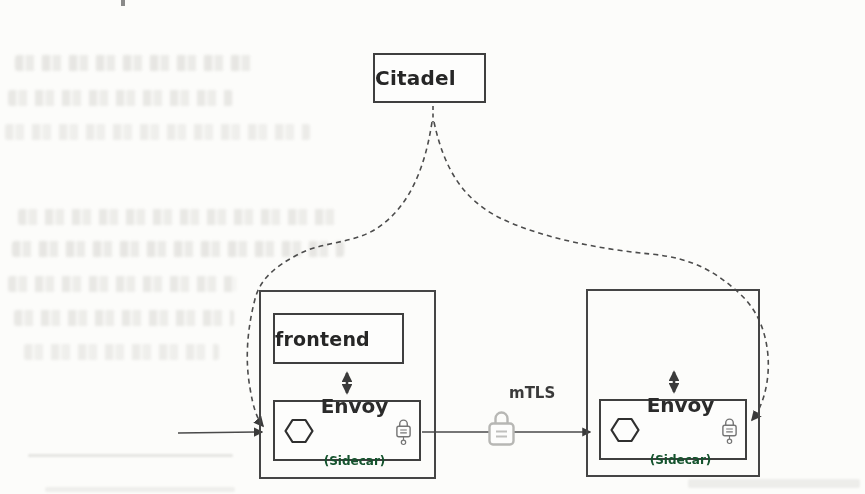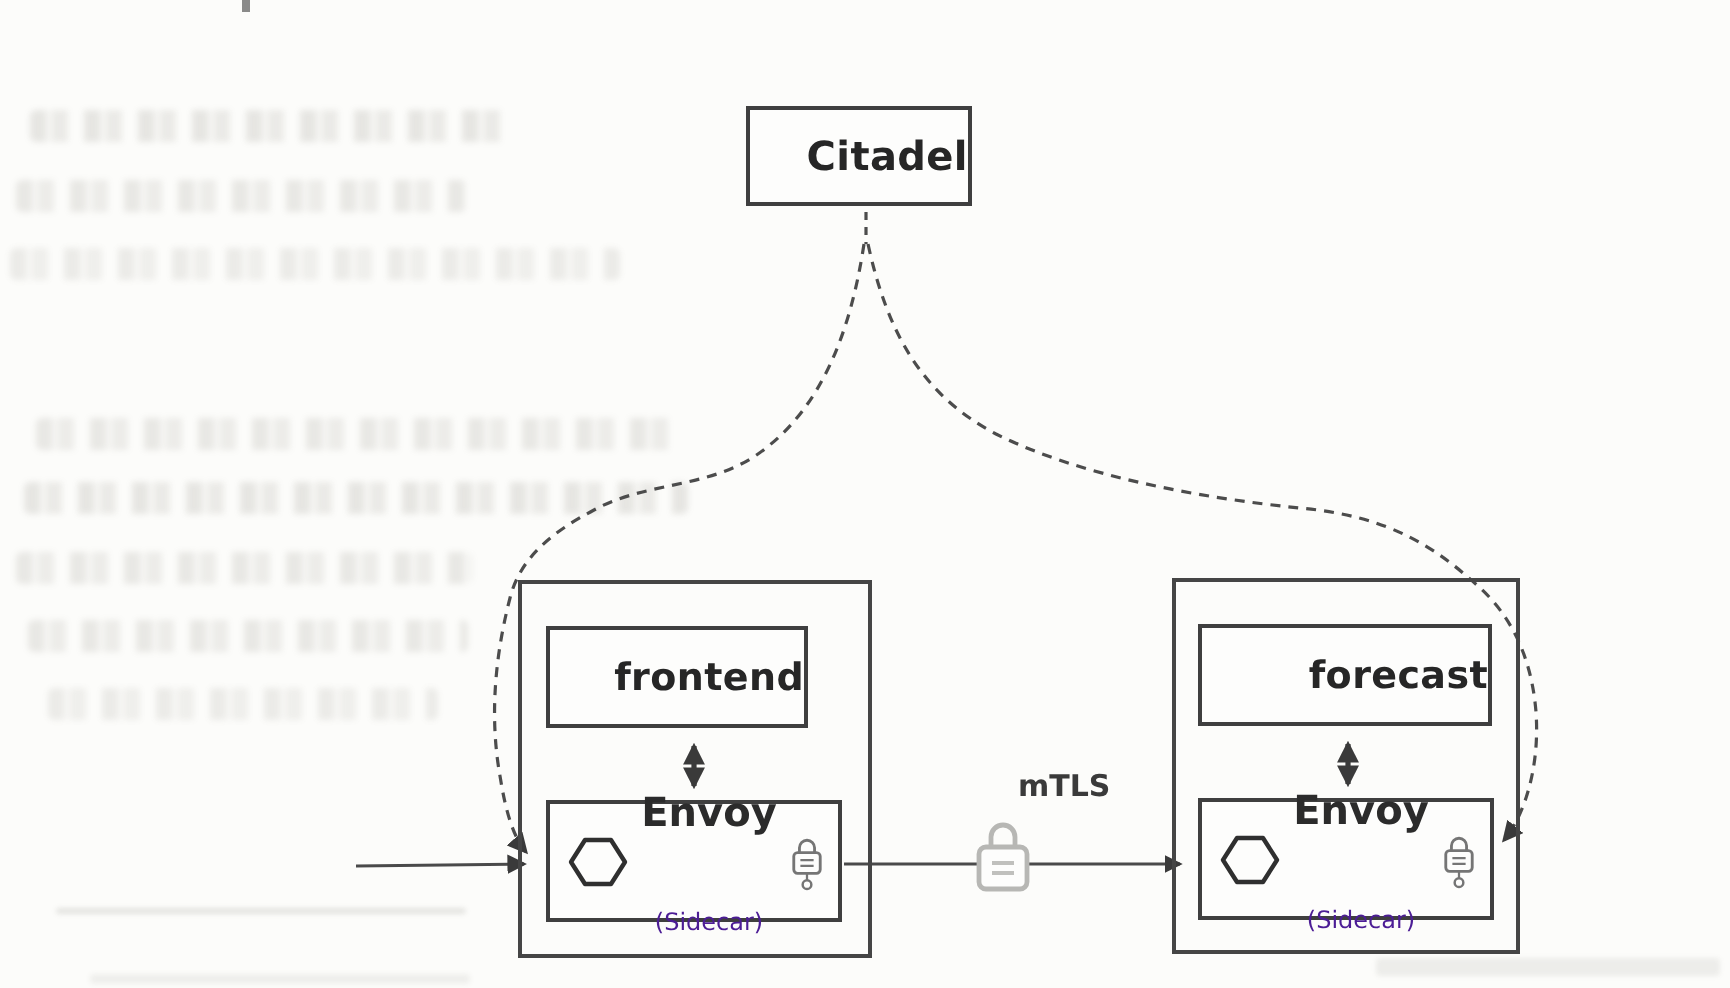--- a/index.html
+++ b/index.html
@@ -4,42 +4,42 @@
 <style>
   html,body{margin:0;padding:0;background:#e8e8e6;}
   #stage{
     position:relative;width:865px;height:494px;overflow:hidden;
     background:#fcfcfa;
     font-family:"DejaVu Sans","Liberation Sans",sans-serif;
   }
   
   .box{
     position:absolute;box-sizing:border-box;background:#fdfdfc;
-    border:2px solid #3f3f3f;display:flex;align-items:center;justify-content:flex-end;
+    border:2px solid #3f3f3f;display:flex;align-items:center;justify-content:flex-start;
   }
   .pod{
     position:absolute;box-sizing:border-box;background:transparent;
     border:2px solid #454545;
   }
   .node-label{font-weight:bold;color:#262626;font-size:19px;letter-spacing:.2px;}
   #citadel{left:373px;top:53px;width:113px;height:50px;}
   #citadel .node-label{font-size:20px;}
   #pod-left{left:259px;top:290px;width:177px;height:189px;}
   #pod-right{left:586px;top:289px;width:174px;height:188px;}
   #frontend{left:273px;top:313px;width:131px;height:51px;}
   #forecast{left:599px;top:312px;width:147px;height:51px;}
   .envoy{
     display:flex;align-items:center;justify-content:space-between;
     padding:0 7px 0 9px;
   }
   #envoy-left{left:273px;top:400px;width:148px;height:61px;}
   #envoy-right{left:599px;top:399px;width:148px;height:61px;}
   .envoy-text{display:flex;flex-direction:column;align-items:center;line-height:1;margin-top:2px;gap:36px;}
   .envoy-title{font-weight:bold;font-size:20px;color:#2b2b2b;}
-  .envoy-sub{font-weight:normal;font-size:12px;color:#4c1d95;margin-top:3px;}
+  .envoy-sub{font-weight:bold;font-size:12px;color:#14532d;margin-top:3px;}
   
   #mtls-label{
     position:absolute;left:472px;top:384px;width:58px;text-align:left;
     font-weight:bold;font-size:15px;color:#3a3a3a;margin-left:37px;
   }
   #mtls-lock{position:absolute;left:486px;top:408px;}
   
   #wires{position:absolute;left:0;top:0;pointer-events:none;}
   
   .bl{
@@ -112,23 +112,20 @@
     <svg width="17" height="32" viewBox="0 0 18 32">
       <path d="M5,11 V8.5 a4,4 0 0 1 8,0 V11" fill="none" stroke="#757575" stroke-width="1.5"></path>
       <rect x="2" y="11" width="14" height="11" rx="2" fill="#fdfdfc" stroke="#757575" stroke-width="1.5"></rect>
       <path d="M5.5,15 H12.5 M5.5,18 H12.5" stroke="#757575" stroke-width="1.2"></path>
       <path d="M9,22 V25.5" stroke="#757575" stroke-width="1.2"></path>
       <circle cx="9" cy="28" r="2.3" fill="none" stroke="#757575" stroke-width="1.3"></circle>
     </svg>
   </div>
 
   <div class="pod" id="pod-right"></div>
-  <div class="box" id="forecast">
-    <span class="node-label">forecast</span>
-  </div>
   <div class="box envoy" id="envoy-right">
     <svg width="30" height="30" viewBox="0 0 30 30">
       <polygon points="8.5,4 21.5,4 28.5,15 21.5,26 8.5,26 1.5,15" fill="none" stroke="#2f2f2f" stroke-width="2.2" stroke-linejoin="round"></polygon>
     </svg>
     <span class="envoy-text">
       <span class="envoy-title">Envoy</span>
       <span class="envoy-sub">(Sidecar)</span>
     </span>
     <svg width="17" height="32" viewBox="0 0 18 32">
       <path d="M5,11 V8.5 a4,4 0 0 1 8,0 V11" fill="none" stroke="#757575" stroke-width="1.5"></path>

